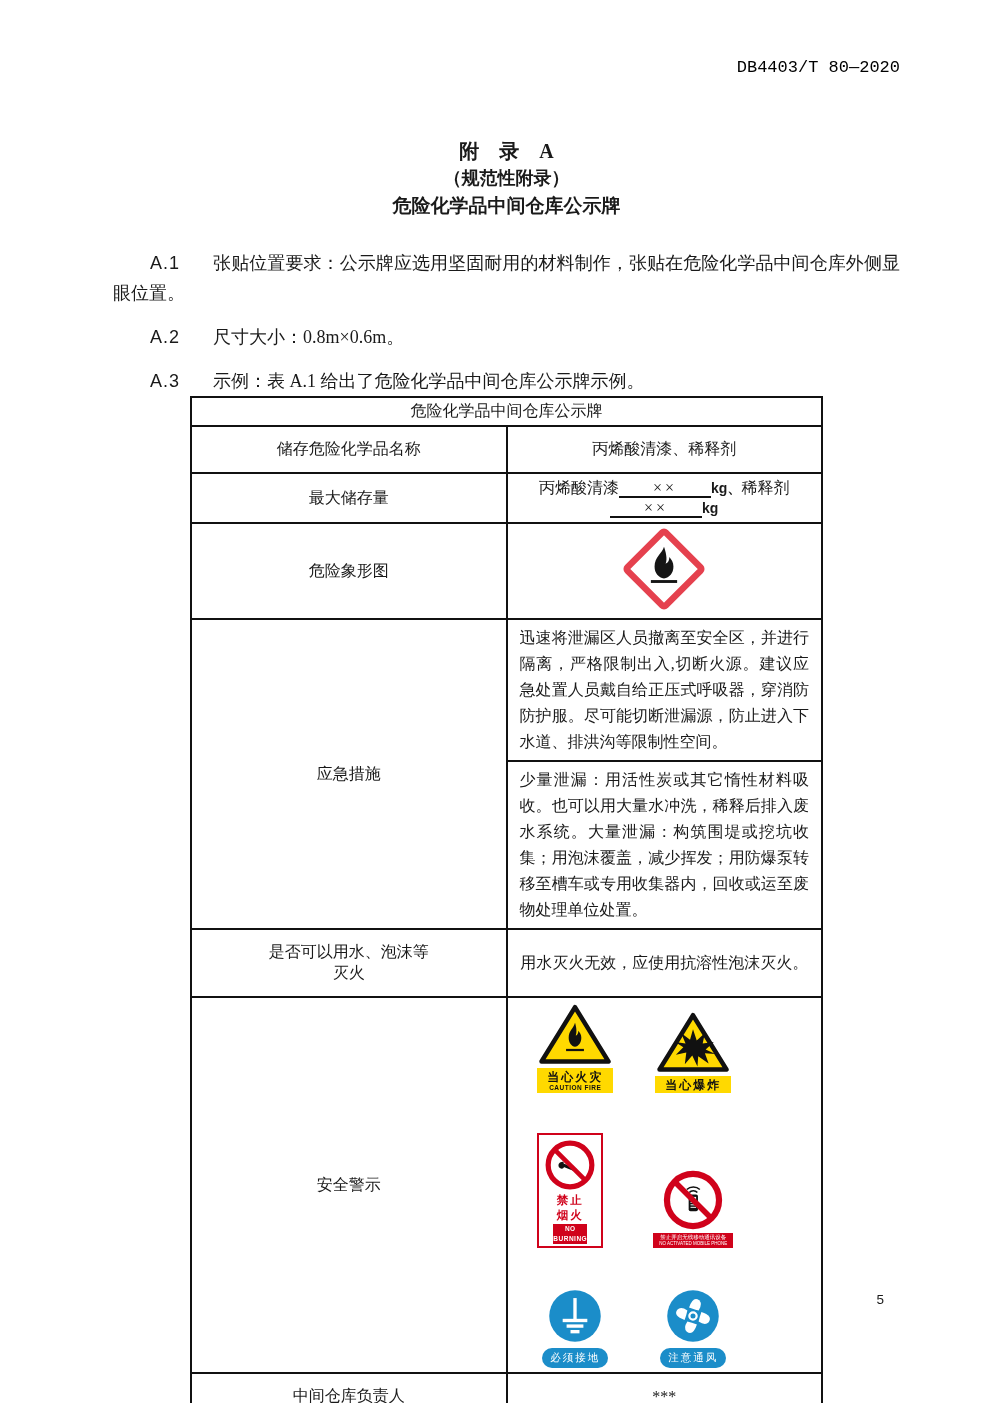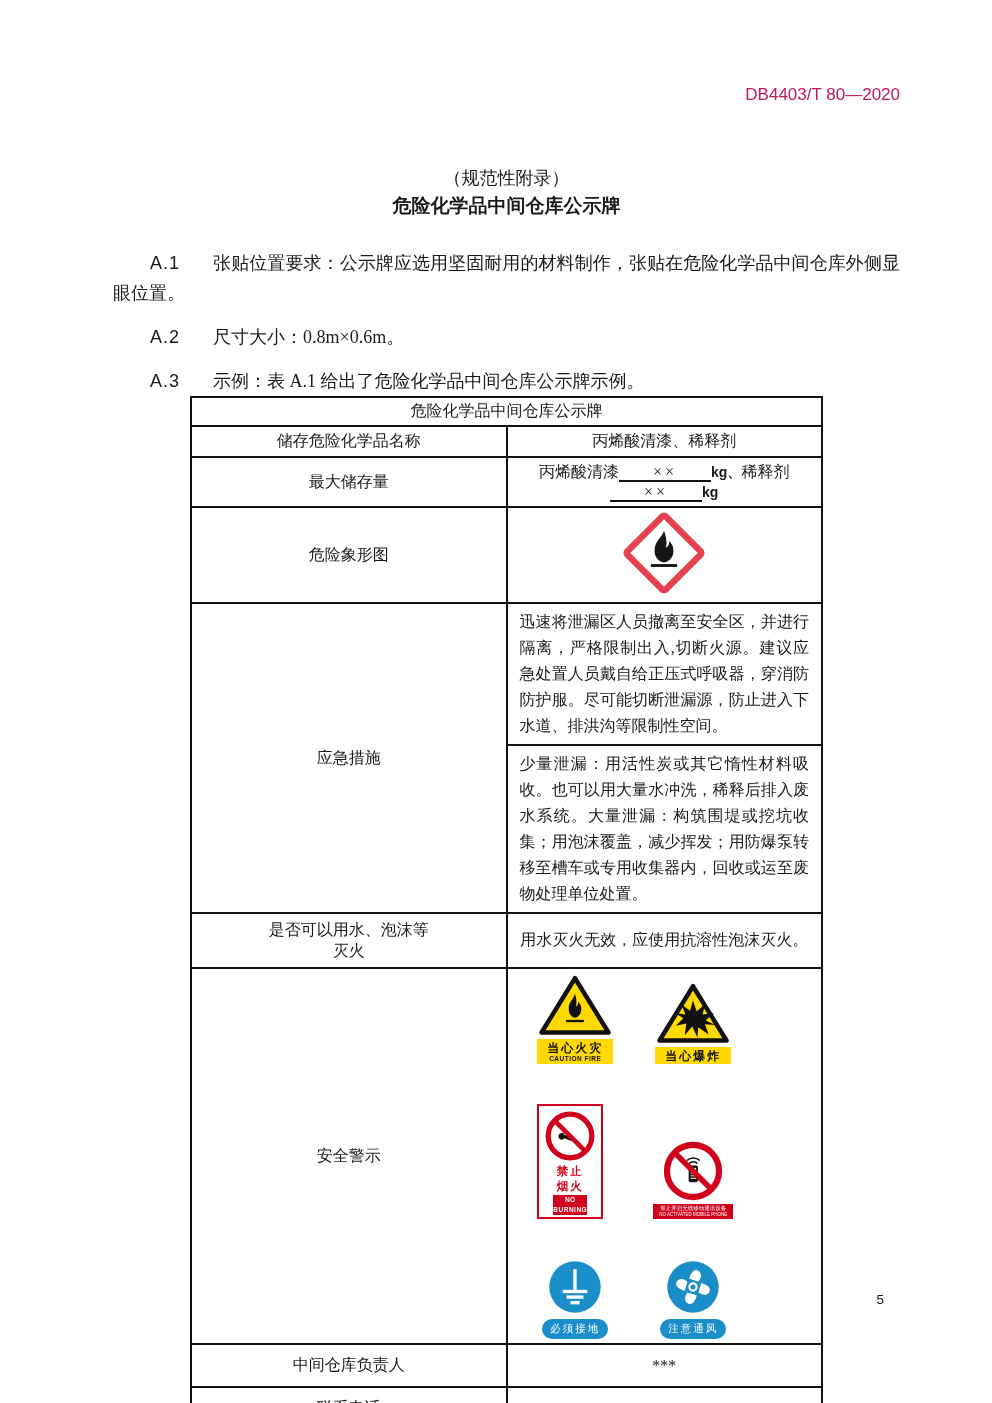--- a/index.html
+++ b/index.html
@@ -5,41 +5,41 @@
   * { margin:0; padding:0; box-sizing:border-box; }
   html,body { background:#e9e9e9; }
   .page {
     width:992px; height:1403px; margin:0 auto; background:#ffffff;
     position:relative; overflow:hidden;
     padding:0 92px 0 113px;
     font-family:"Liberation Serif","DejaVu Serif",serif;
     color:#1a1a1a;
   }
   .doc-header {
-    padding-top:85px; text-align:right; font-size:17px;
-    font-family:Liberation Sans, sans-serif; color:#be185d;
+    padding-top:58px; text-align:right; font-size:17px;
+    font-family:Liberation Mono, monospace; color:#000000;
   }
   .title-block { margin-top:60px; text-align:center; }
   .title-1 { font-size:20px; font-weight:bold; line-height:28px; }
-  .title-2 { font-size:18px; font-weight:normal; line-height:27px;margin-top:48px; }
+  .title-2 { font-size:18px; font-weight:bold; line-height:27px; }
   .title-3 { font-size:19px; font-weight:bold; line-height:28px; }
   .clauses { margin-top:28px; }
   .clause { font-size:18px; line-height:30px; text-indent:37px; text-align:justify; }
   .clause + .clause { margin-top:14px; }
   .clause .num {
     font-family:"Liberation Sans","DejaVu Sans",sans-serif;
     margin-right:33px; letter-spacing:1px;
   }
   .tbl-caption {
     text-align:center; font-weight:bold; font-size:17px; margin:16px 0 7px;
     font-family:"Liberation Sans","DejaVu Sans",sans-serif;
   }
   table.notice { border-collapse:collapse; margin:0 auto; width:633px; table-layout:fixed; }
   table.notice td { border:2px solid #111; font-size:16px; vertical-align:middle; }
-  td.lab { width:228px; text-align:center; padding:4px 10px; white-space:pre-line; }
+  td.lab { width:228px; text-align:center; padding:12px 10px; white-space:pre-line; }
   td.val { text-align:center; padding:4px 10px; }
   tr.r-title td { height:29px; text-align:center; }
   tr.r-name td { height:28px; }
   tr.r-max td { height:29px; }
   tr.r-picto td { height:74px; }
   tr.r-em1 td.txt { height:78px;border-radius:12px; }
   tr.r-em2 td.txt { height:106px; }
   tr.r-ext td { height:55px; }
   tr.r-warn td { height:256px; }
   tr.r-mgr td { height:43px; }
@@ -96,20 +96,21 @@
   }
 </style>
 </head>
 <body>
 
 <div class="page">
 
   <div class="doc-header">DB4403/T 80—2020</div>
 
   <div class="title-block">
+    <div class="title-1">附　录　A</div>
     <div class="title-2">（规范性附录）</div>
     <div class="title-3">危险化学品中间仓库公示牌</div>
   </div>
 
   <div class="clauses">
     <p class="clause"><span class="num">A.1</span><span>张贴位置要求：公示牌应选用坚固耐用的材料制作，张贴在危险化学品中间仓库外侧显眼位置。</span></p>
     <p class="clause"><span class="num">A.2</span><span>尺寸大小：0.8m×0.6m。</span></p>
     <p class="clause"><span class="num">A.3</span><span>示例：表 A.1 给出了危险化学品中间仓库公示牌示例。</span></p>
   </div>
 

